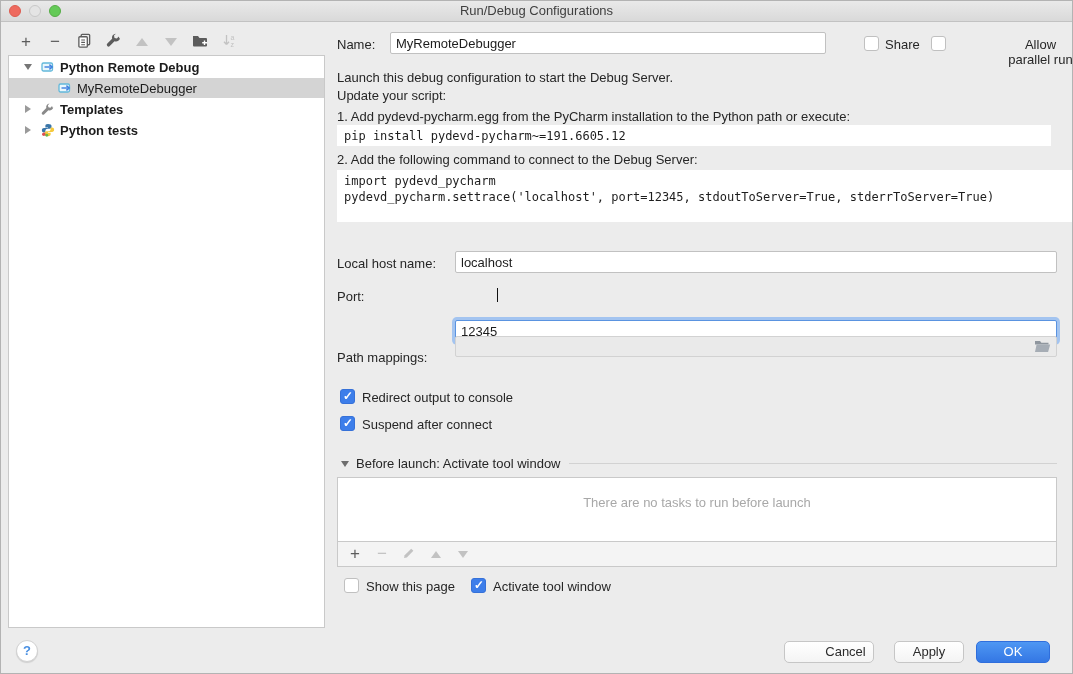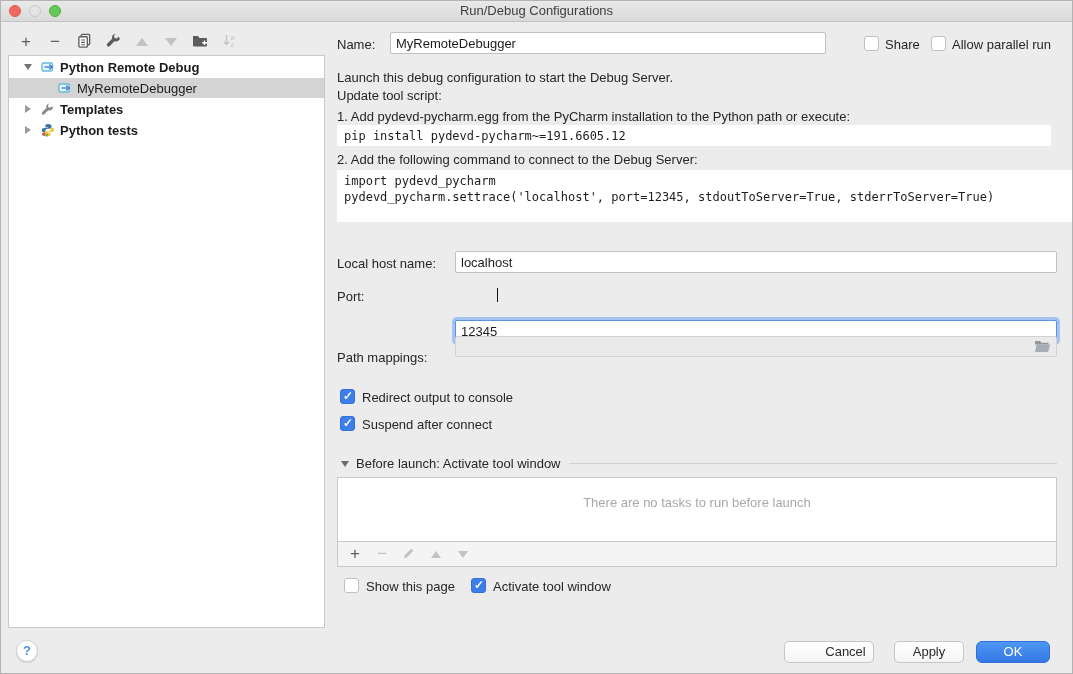--- a/index.html
+++ b/index.html
@@ -70,21 +70,21 @@
   
   .bl-tri { position: absolute; left: 341px; top: 461px; width: 0; height: 0; border-left: 4.5px solid transparent; border-right: 4.5px solid transparent; border-top: 6px solid #6d6d6d; }
   .bl-line { position: absolute; left: 569px; top: 463px; width: 488px; height: 1px; background: #d2d2d2; }
   .tasks-box { position: absolute; left: 337px; top: 477px; width: 720px; height: 65px; background: #fff; border: 1px solid #c9c9c9; }
   .tasks-empty { position: absolute; left: 337px; top: 495px; width: 720px; text-align: center; color: #a8a8a8; }
   .tasks-toolbar { position: absolute; left: 337px; top: 542px; width: 720px; height: 25px; background: #f4f4f4; border: 1px solid #c9c9c9; border-top: none; display: flex; align-items: center; gap: 11px; padding-left: 9px; }
 
   
   .help-btn { position: absolute; left: 16px; top: 640px; width: 22px; height: 22px; border-radius: 50%; background: #fff; border: 1px solid #d2d2d2; box-shadow: 0 1px 1px rgba(0,0,0,.12); color: #4a90e2; text-align: center; line-height: 20px; font-weight: bold; }
   .btn { position: absolute; top: 641px; height: 22px; border-radius: 5px; border: 1px solid #c6c6c6; background: linear-gradient(#ffffff, #f4f4f4); color: #2b2b2b; text-align: center; font: 13px "Liberation Sans", sans-serif; line-height: 20px; }
-  .btn.ok { background: linear-gradient(#4e97f3, #3477e4); border-color: #2f6edc; color: #fff; border-radius: 6px; }
+  .btn.ok { background: linear-gradient(#4e97f3, #3477e4); border-color: #2f6edc; color: #fff; }
 </style>
 </head>
 <body>
 
 <div class="window-frame"></div>
 
 <div class="titlebar">
   <div class="traffic">
     <span class="light close"></span>
     <span class="light min"></span>
@@ -182,24 +182,24 @@
       </span>
     <span class="lbl">Python tests</span>
   </div>
 </div>
 
 <span class="flabel" style="left:337px; top:37px;">Name:</span>
 <input class="txt" style="left: 390px; top: 32px; width: 436px;" value="MyRemoteDebugger">
 <span class="cb" style="left:864px; top:36px;"></span>
 <span class="flabel" style="left:885px; top:37px;">Share</span>
 <span class="cb" style="left:931px; top:36px;"></span>
-<span class="flabel" style="left:952px; top:37px;">Allow parallel run</span>
+<span class="flabel" style="left:1008px; top:37px;text-align:center;">Allow parallel run</span>
 
 <span class="flabel" style="left:337px; top:70px;text-align:right;">Launch this debug configuration to start the Debug Server.</span>
-<span class="flabel" style="left:337px; top:88px;">Update tool script:</span>
+<span class="flabel" style="left:337px; top:88px;">Update your script:</span>
 <span class="flabel" style="left:337px; top:109px;">1. Add pydevd-pycharm.egg from the PyCharm installation to the Python path or execute:</span>
 <div class="codebox" style="left:337px; top:125px; width:714px; height:21px;">
     <div>pip install pydevd-pycharm~=191.6605.12</div>
   </div>
 <span class="flabel" style="left:337px; top:152px;">2. Add the following command to connect to the Debug Server:</span>
 <div class="codebox" style="left:337px; top:170px; width:791px; height:52px;">
   <div>import pydevd_pycharm</div>
   <div>pydevd_pycharm.settrace('localhost', port=12345, stdoutToServer=True, stderrToServer=True)</div>
 </div>
 

